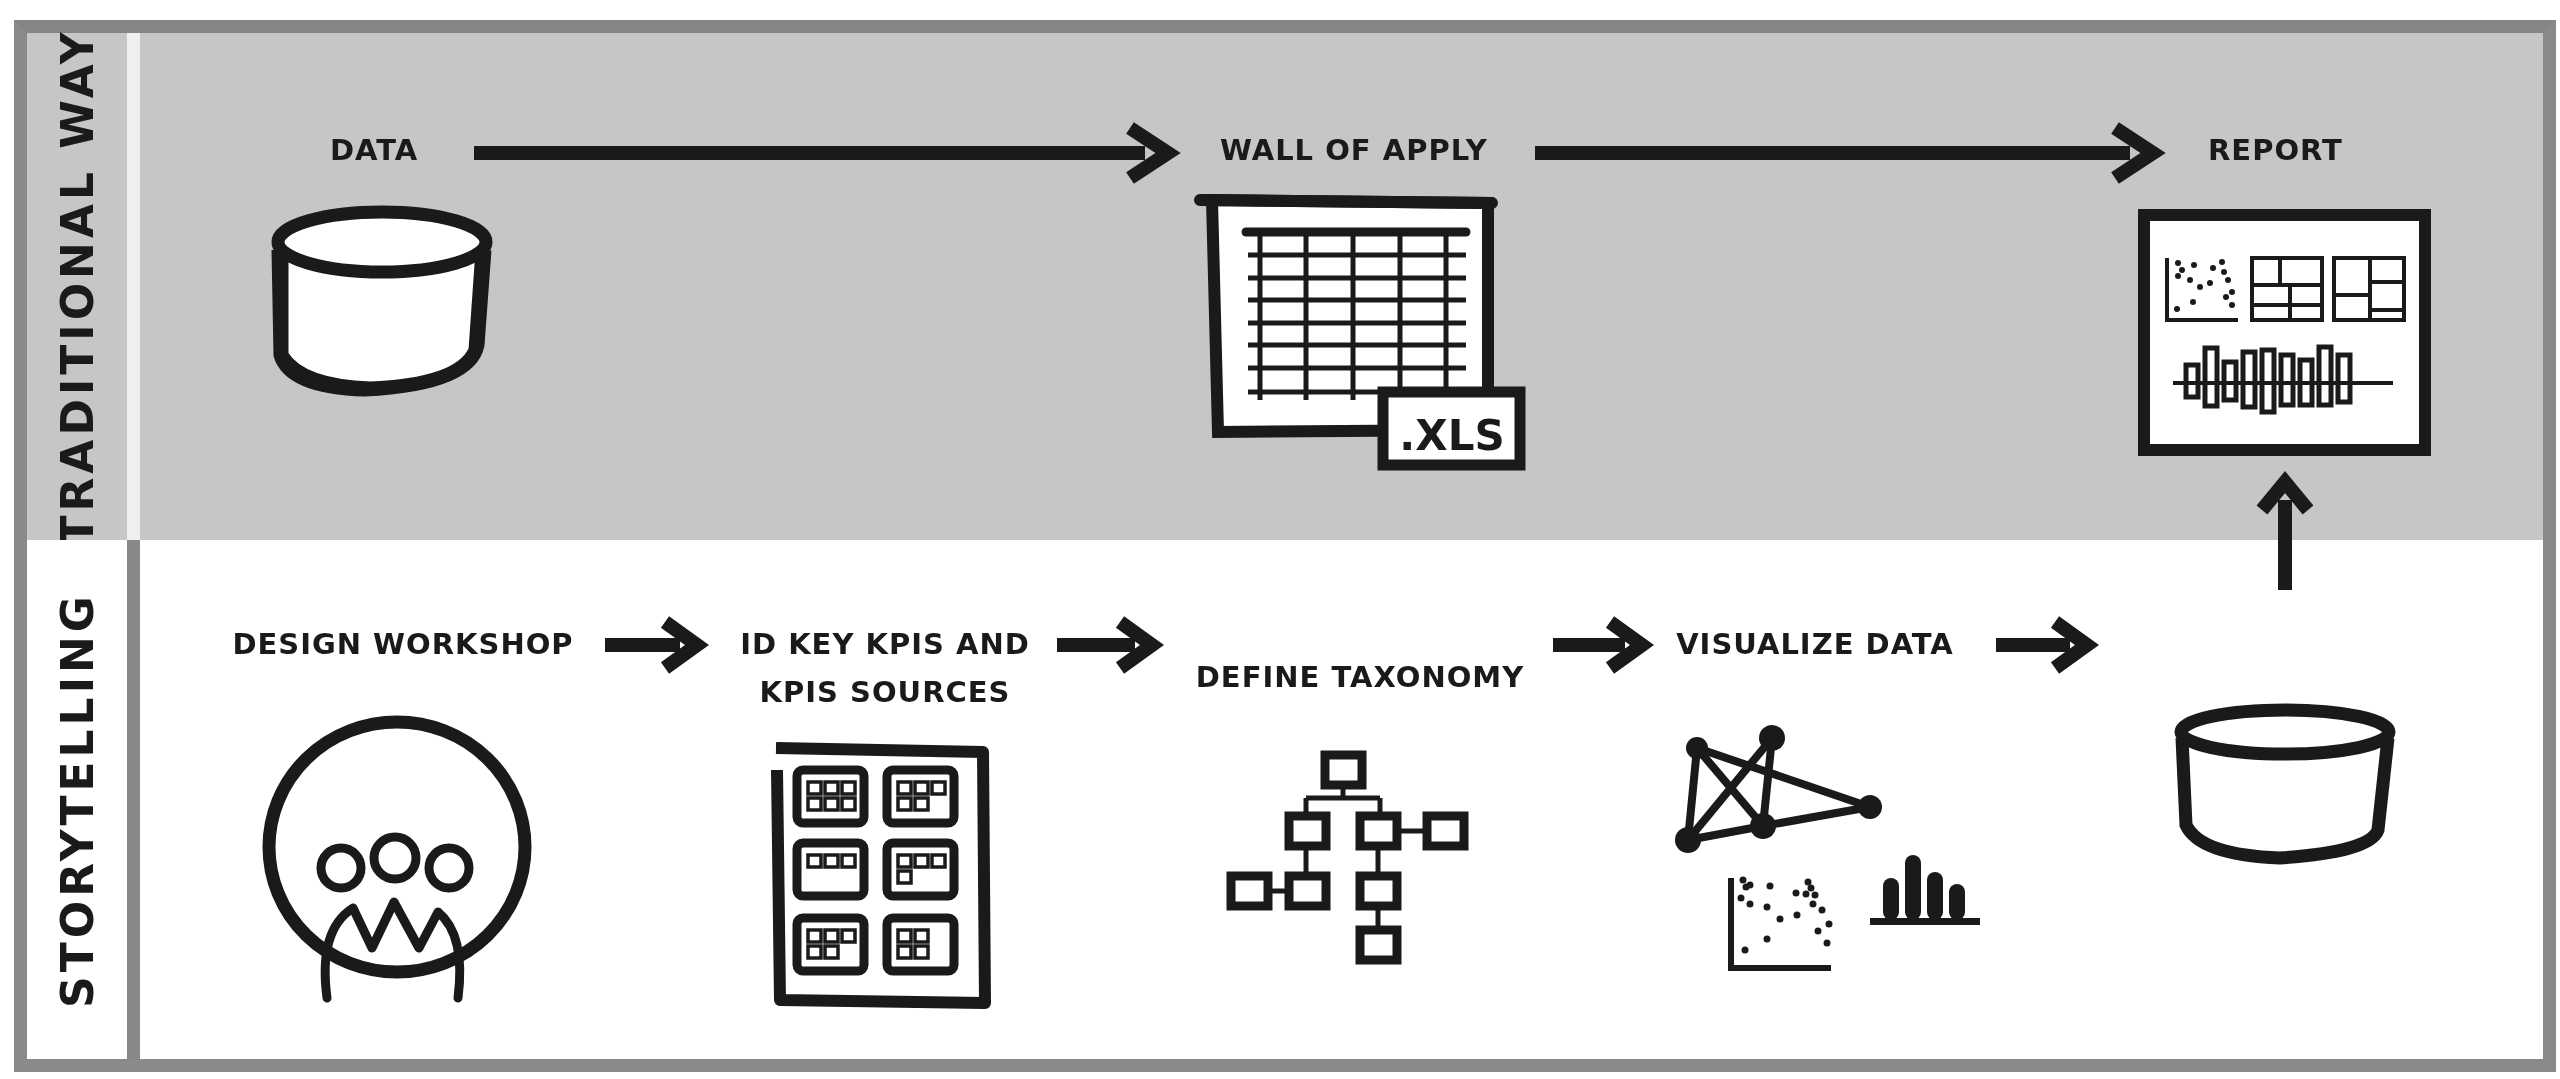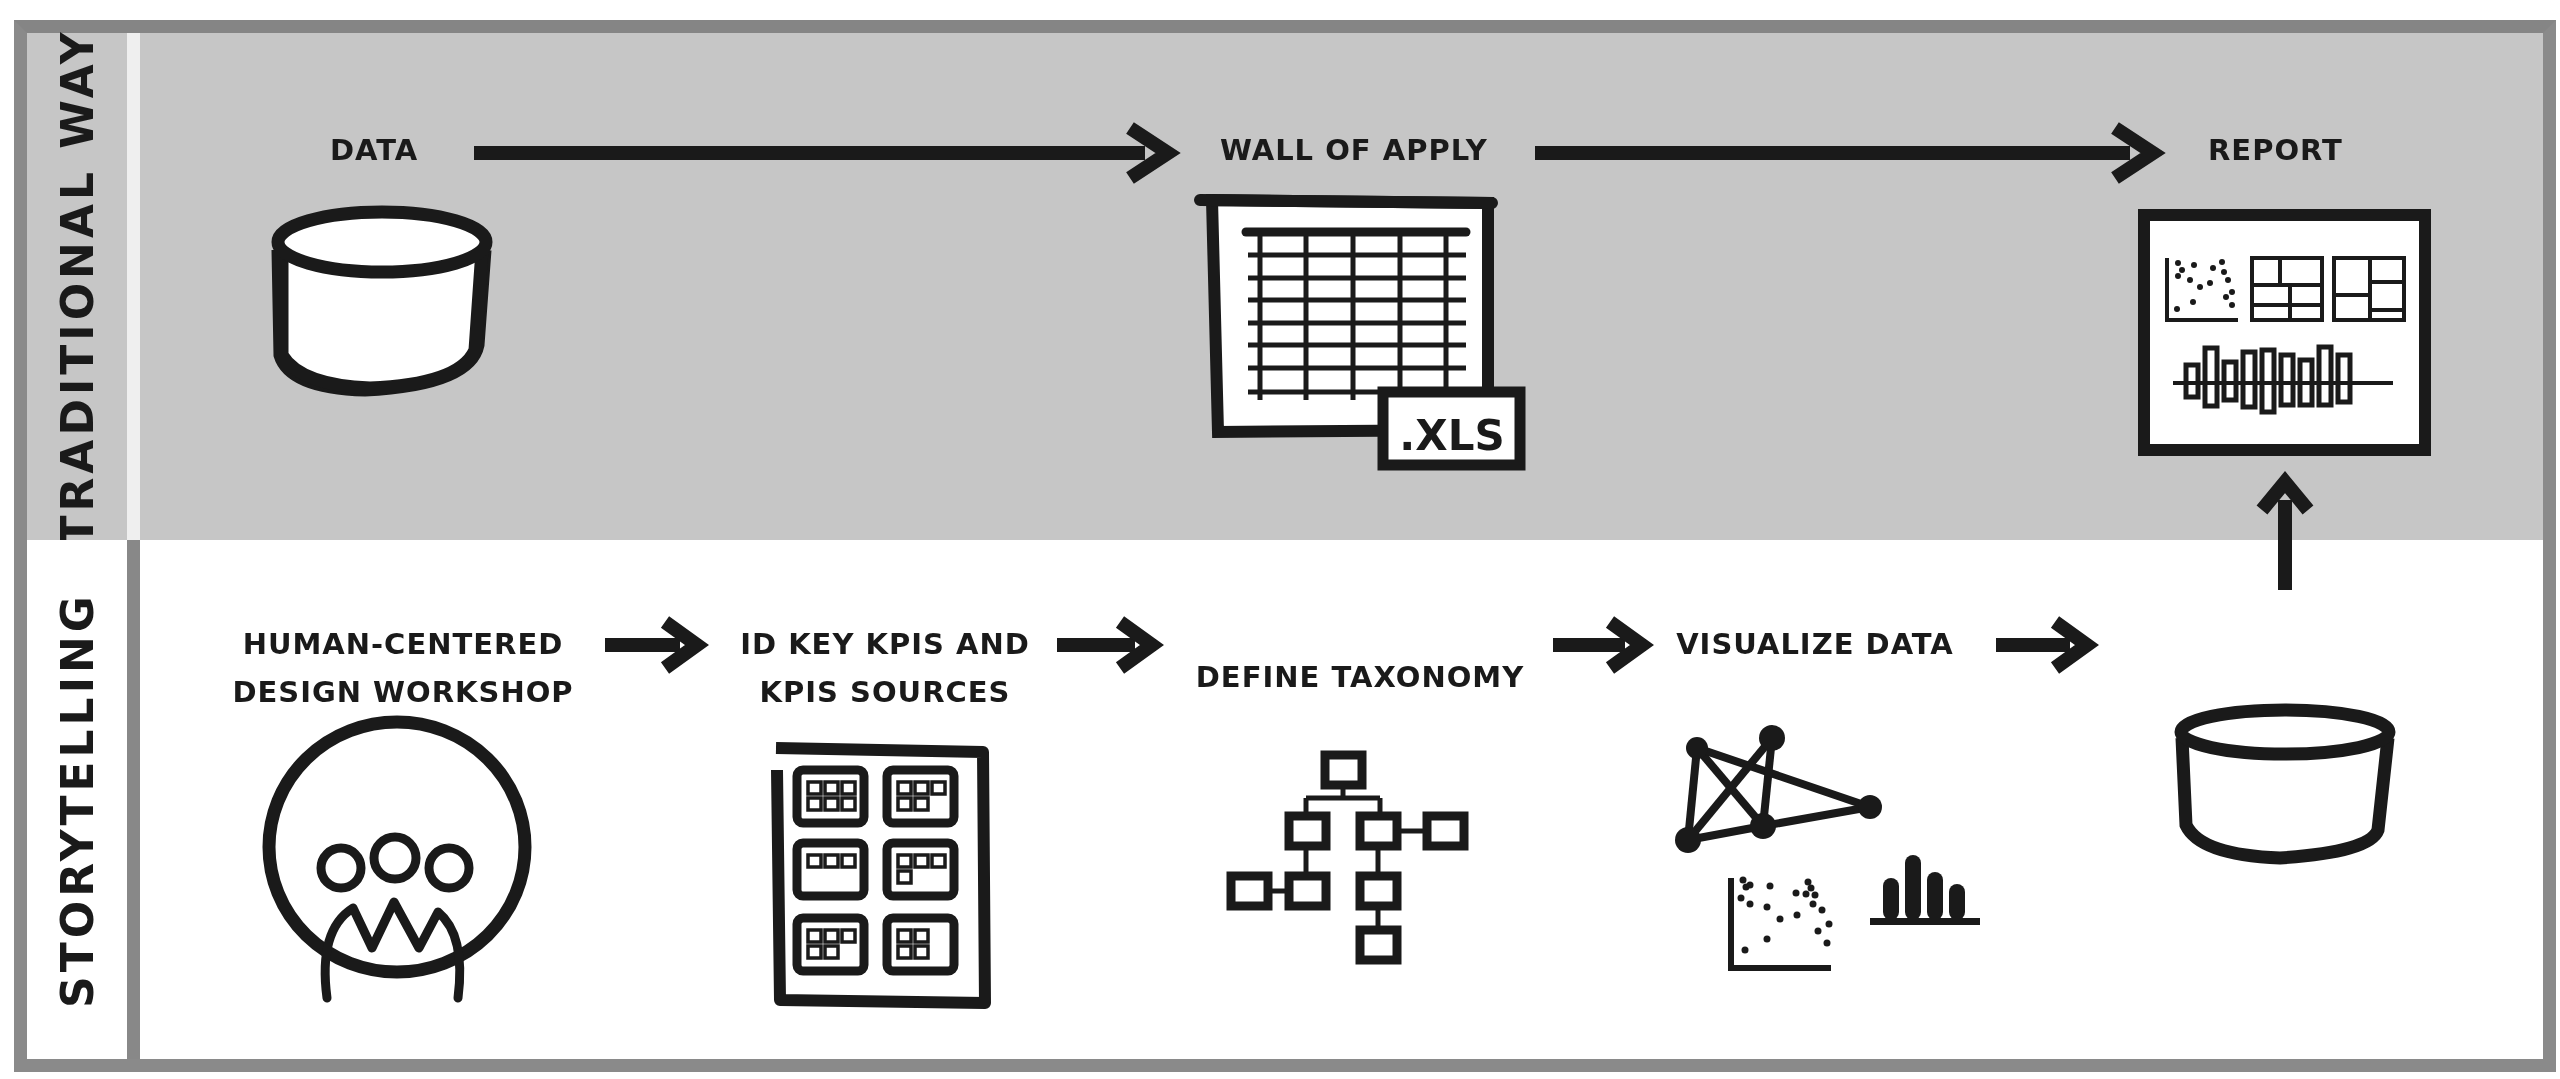--- a/index.html
+++ b/index.html
@@ -35,21 +35,20 @@
     </div>
     <div class="divider"></div>
   </div>
 </div>
 
 <div class="lbl" style="left:330px;top:126px;">DATA</div>
 <div class="lbl" style="left:1220px;top:126px;">WALL OF APPLY</div>
 <div class="lbl" style="left:2208px;top:126px;">REPORT</div>
 
 <div class="lbl" style="left:218px;top:620px;width:370px;">
-  <div>HUMAN-CENTERED</div>
   <div>DESIGN WORKSHOP</div>
 </div>
 <div class="lbl" style="left:725px;top:620px;width:320px;">
   <div>ID KEY KPIS AND</div>
   <div>KPIS SOURCES</div>
 </div>
 <div class="lbl" style="left:1180px;top:620px;width:360px;margin-top:33px;">
   <div>DEFINE TAXONOMY</div>
 </div>
 <div class="lbl" style="left:1670px;top:620px;width:290px;">

